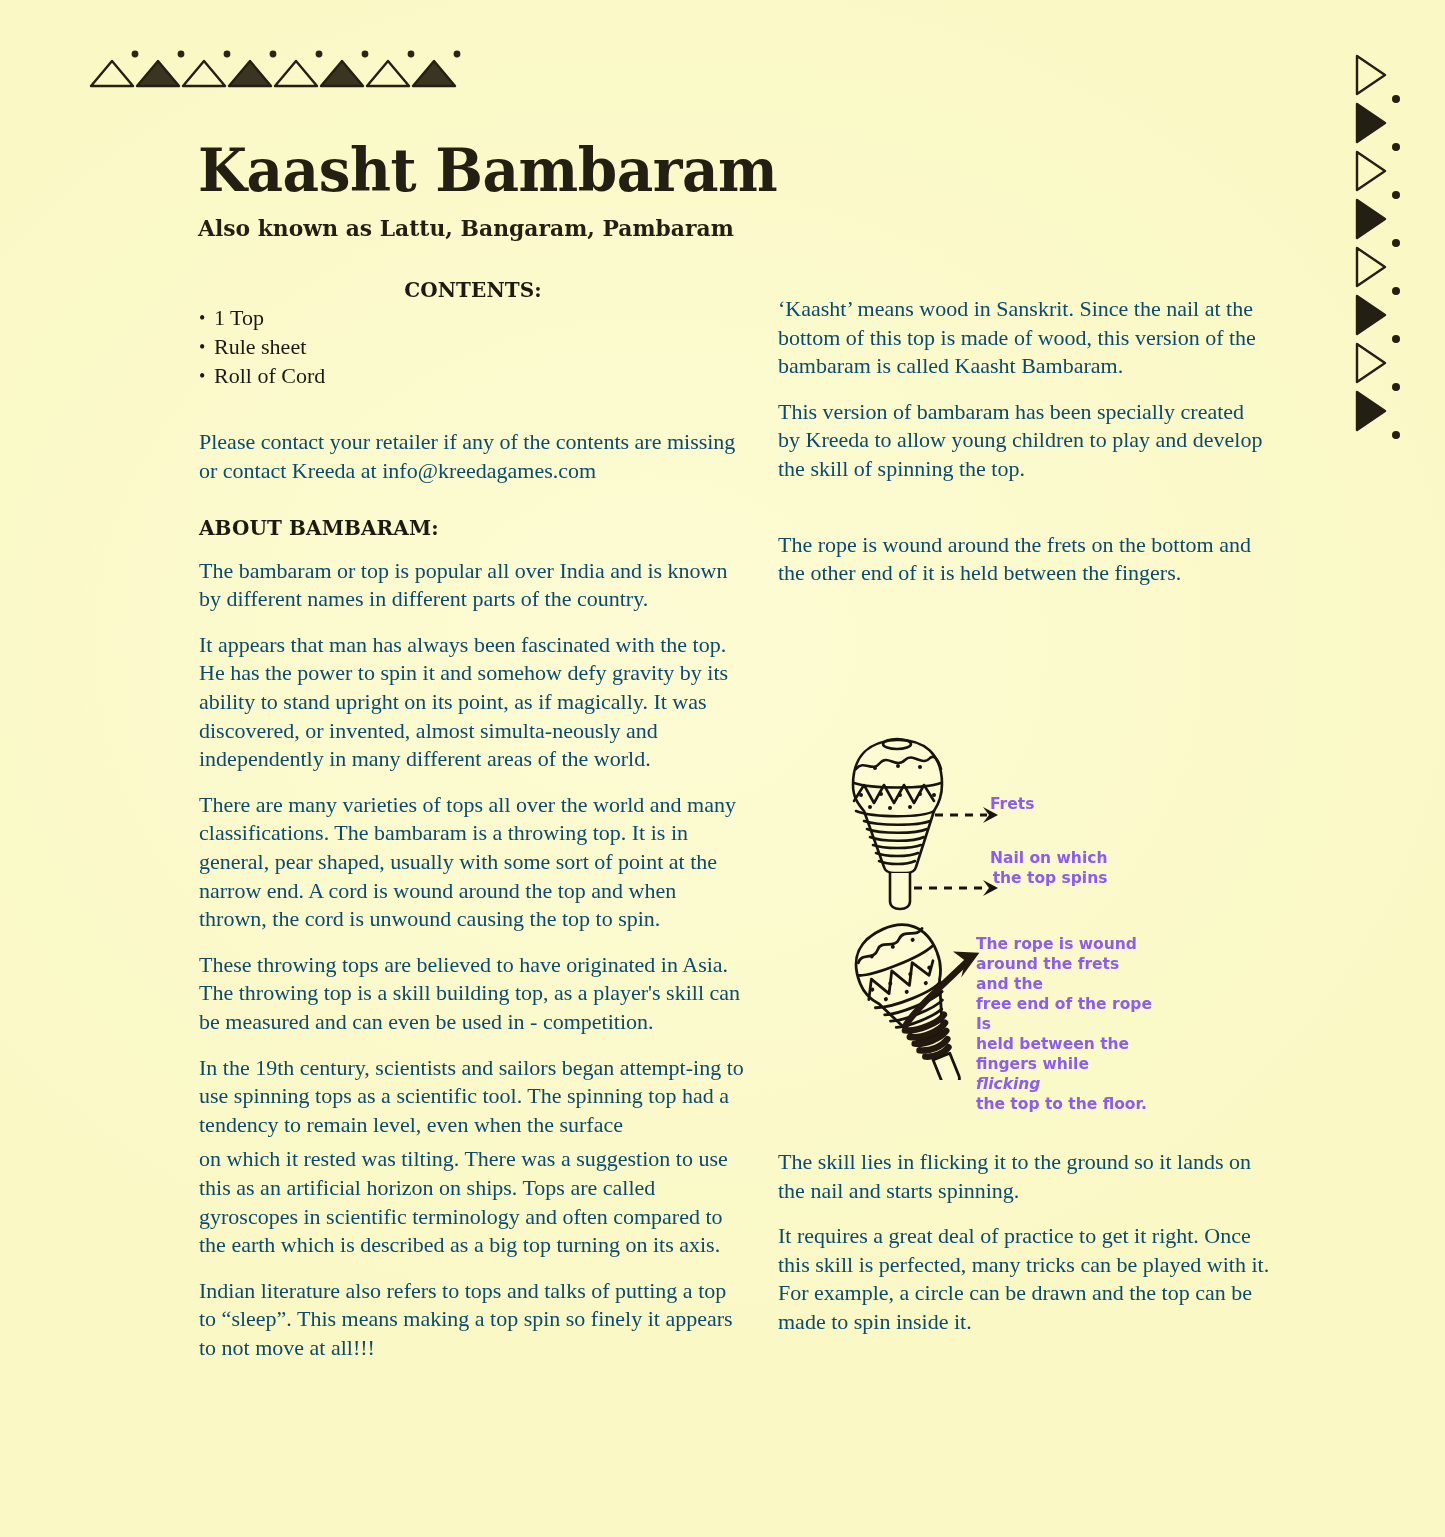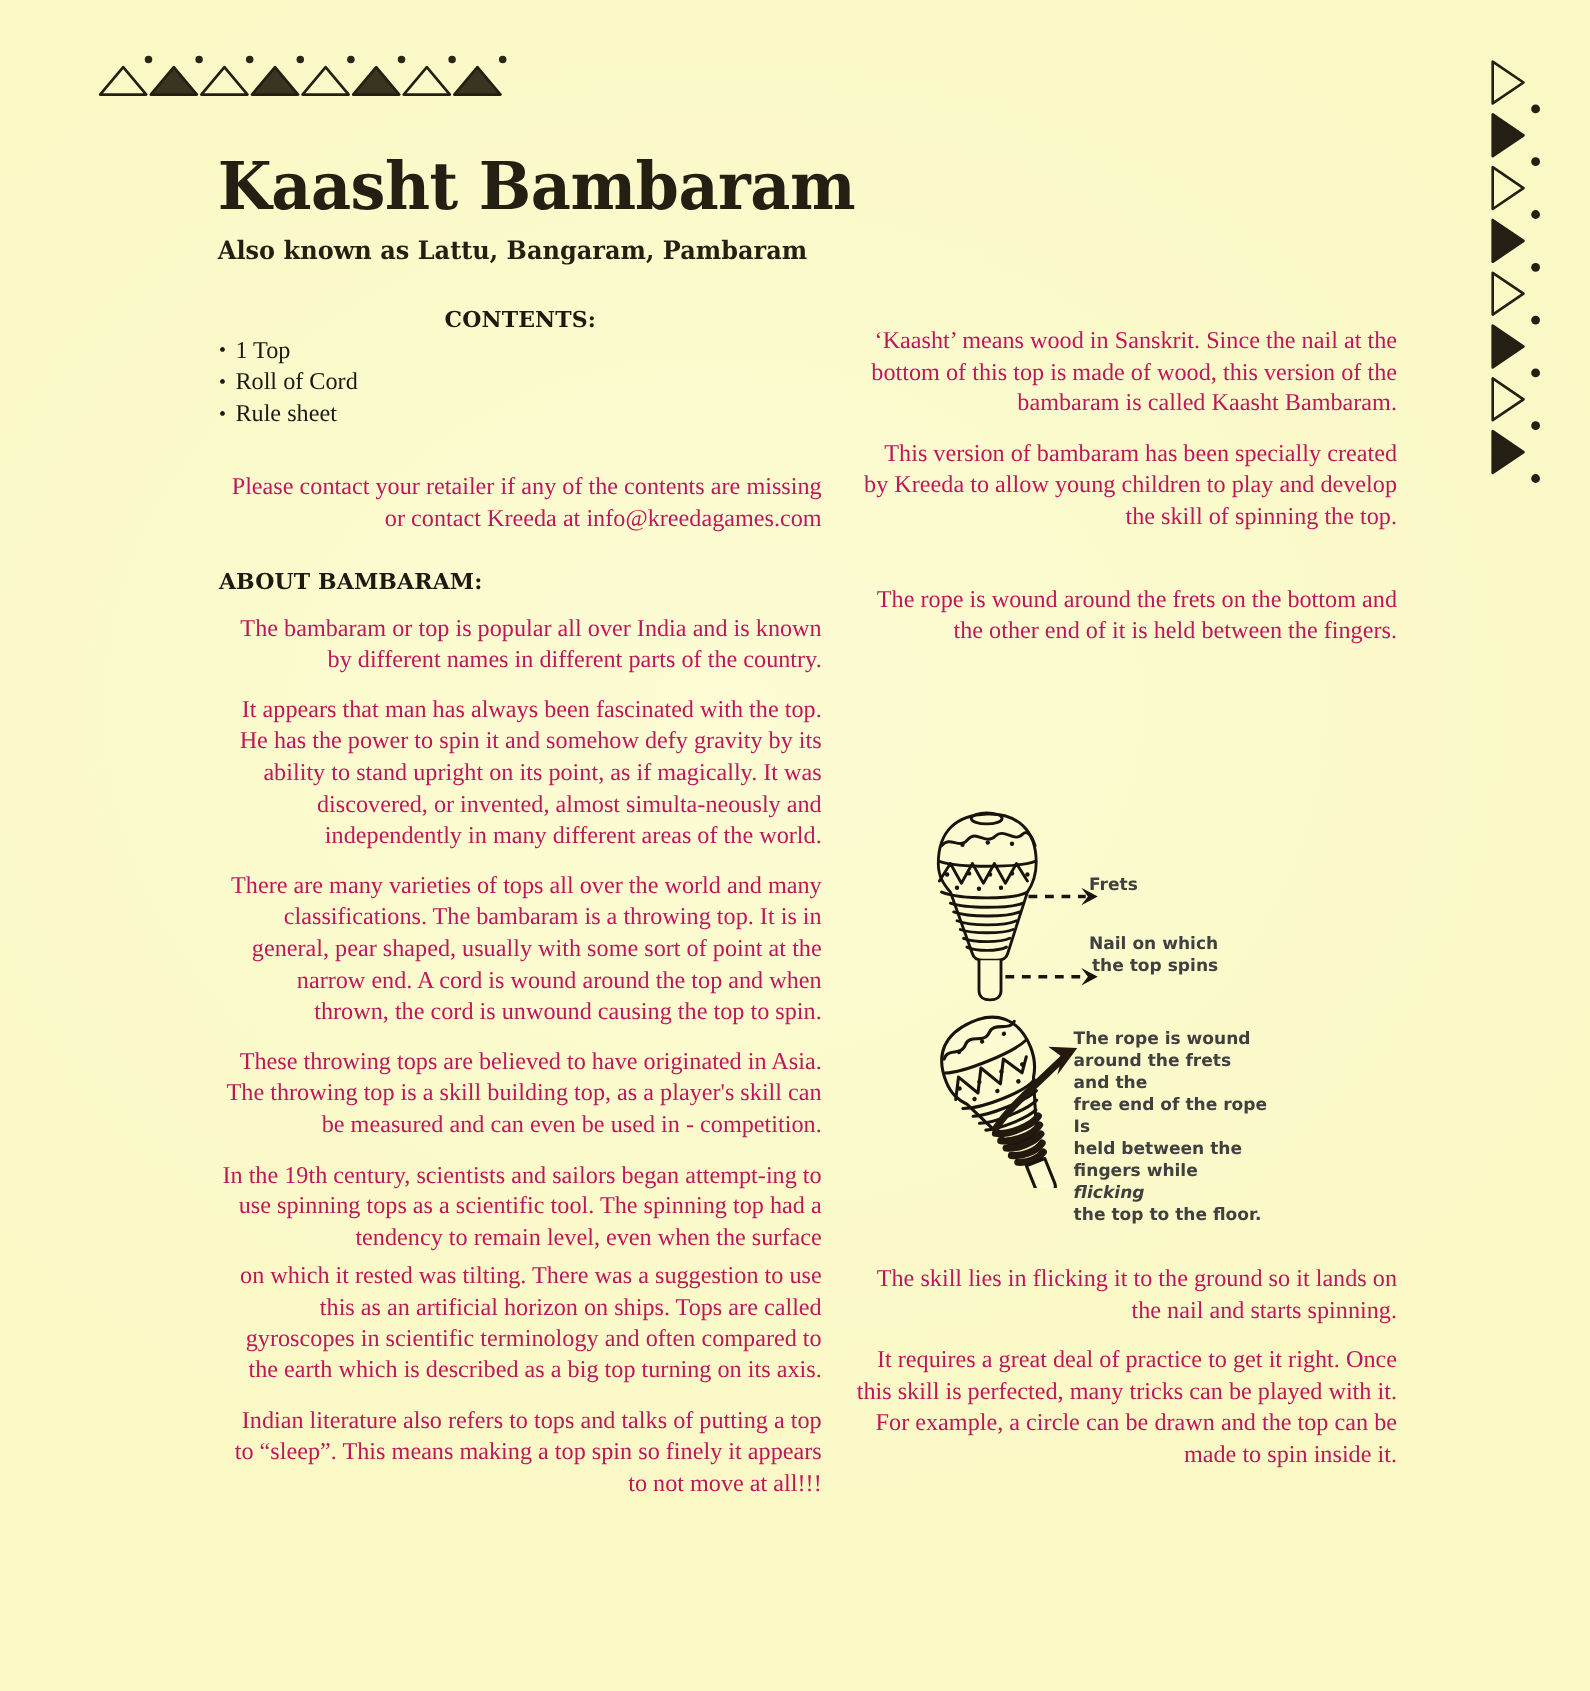--- a/index.html
+++ b/index.html
@@ -119,22 +119,22 @@
     display: inline-block;
     width: 15px;
     font-size: 18px;
     vertical-align: 1px;
   }
 
   p.body {
     font-size: 22px;
     line-height: 1.30;
     margin: 0;
-    color: #be185d;
-    text-align: right;
+    color: #0c4a6e;
+    text-align: left;
   }
 
   .gap-sm { height: 17px; }
   .gap-md { height: 30px; }
   .gap-lg { height: 38px; }
 
   
   .illus-1 {
     position: absolute;
     left: 820px;
@@ -147,21 +147,21 @@
     left: 830px;
     top: 915px;
     width: 340px;
     height: 165px;
   }
   .callout {
     font-family: "DejaVu Sans", "Liberation Sans", sans-serif;
     font-size: 15.5px;
     font-weight: 600;
     line-height: 1.29;
-    color: #404040;
+    color: #8b5cf6;
   }
   .callout-frets {
     position: absolute;
     left: 990px;
     top: 795px;
   }
   .callout-nail {
     position: absolute;
     left: 990px;
     top: 849px;
@@ -251,22 +251,22 @@
     <h1 class="doc-title">Kaasht Bambaram</h1>
     <p class="doc-subtitle">Also known as Lattu, Bangaram, Pambaram</p>
   </div>
 
   <div class="col-left">
 
     <p class="section-head contents-head">CONTENTS:</p>
 
     <ul class="contents-list">
       <li>1 Top</li>
+      <li>Rule sheet</li>
       <li>Roll of Cord</li>
-      <li>Rule sheet</li>
     </ul>
 
     <div class="gap-lg"></div>
 
     <p class="body">Please contact your retailer if any of the contents are missing or contact Kreeda at info@kreedagames.com</p>
 
     <div class="gap-md"></div>
 
     <p class="section-head">ABOUT BAMBARAM:</p>
 

